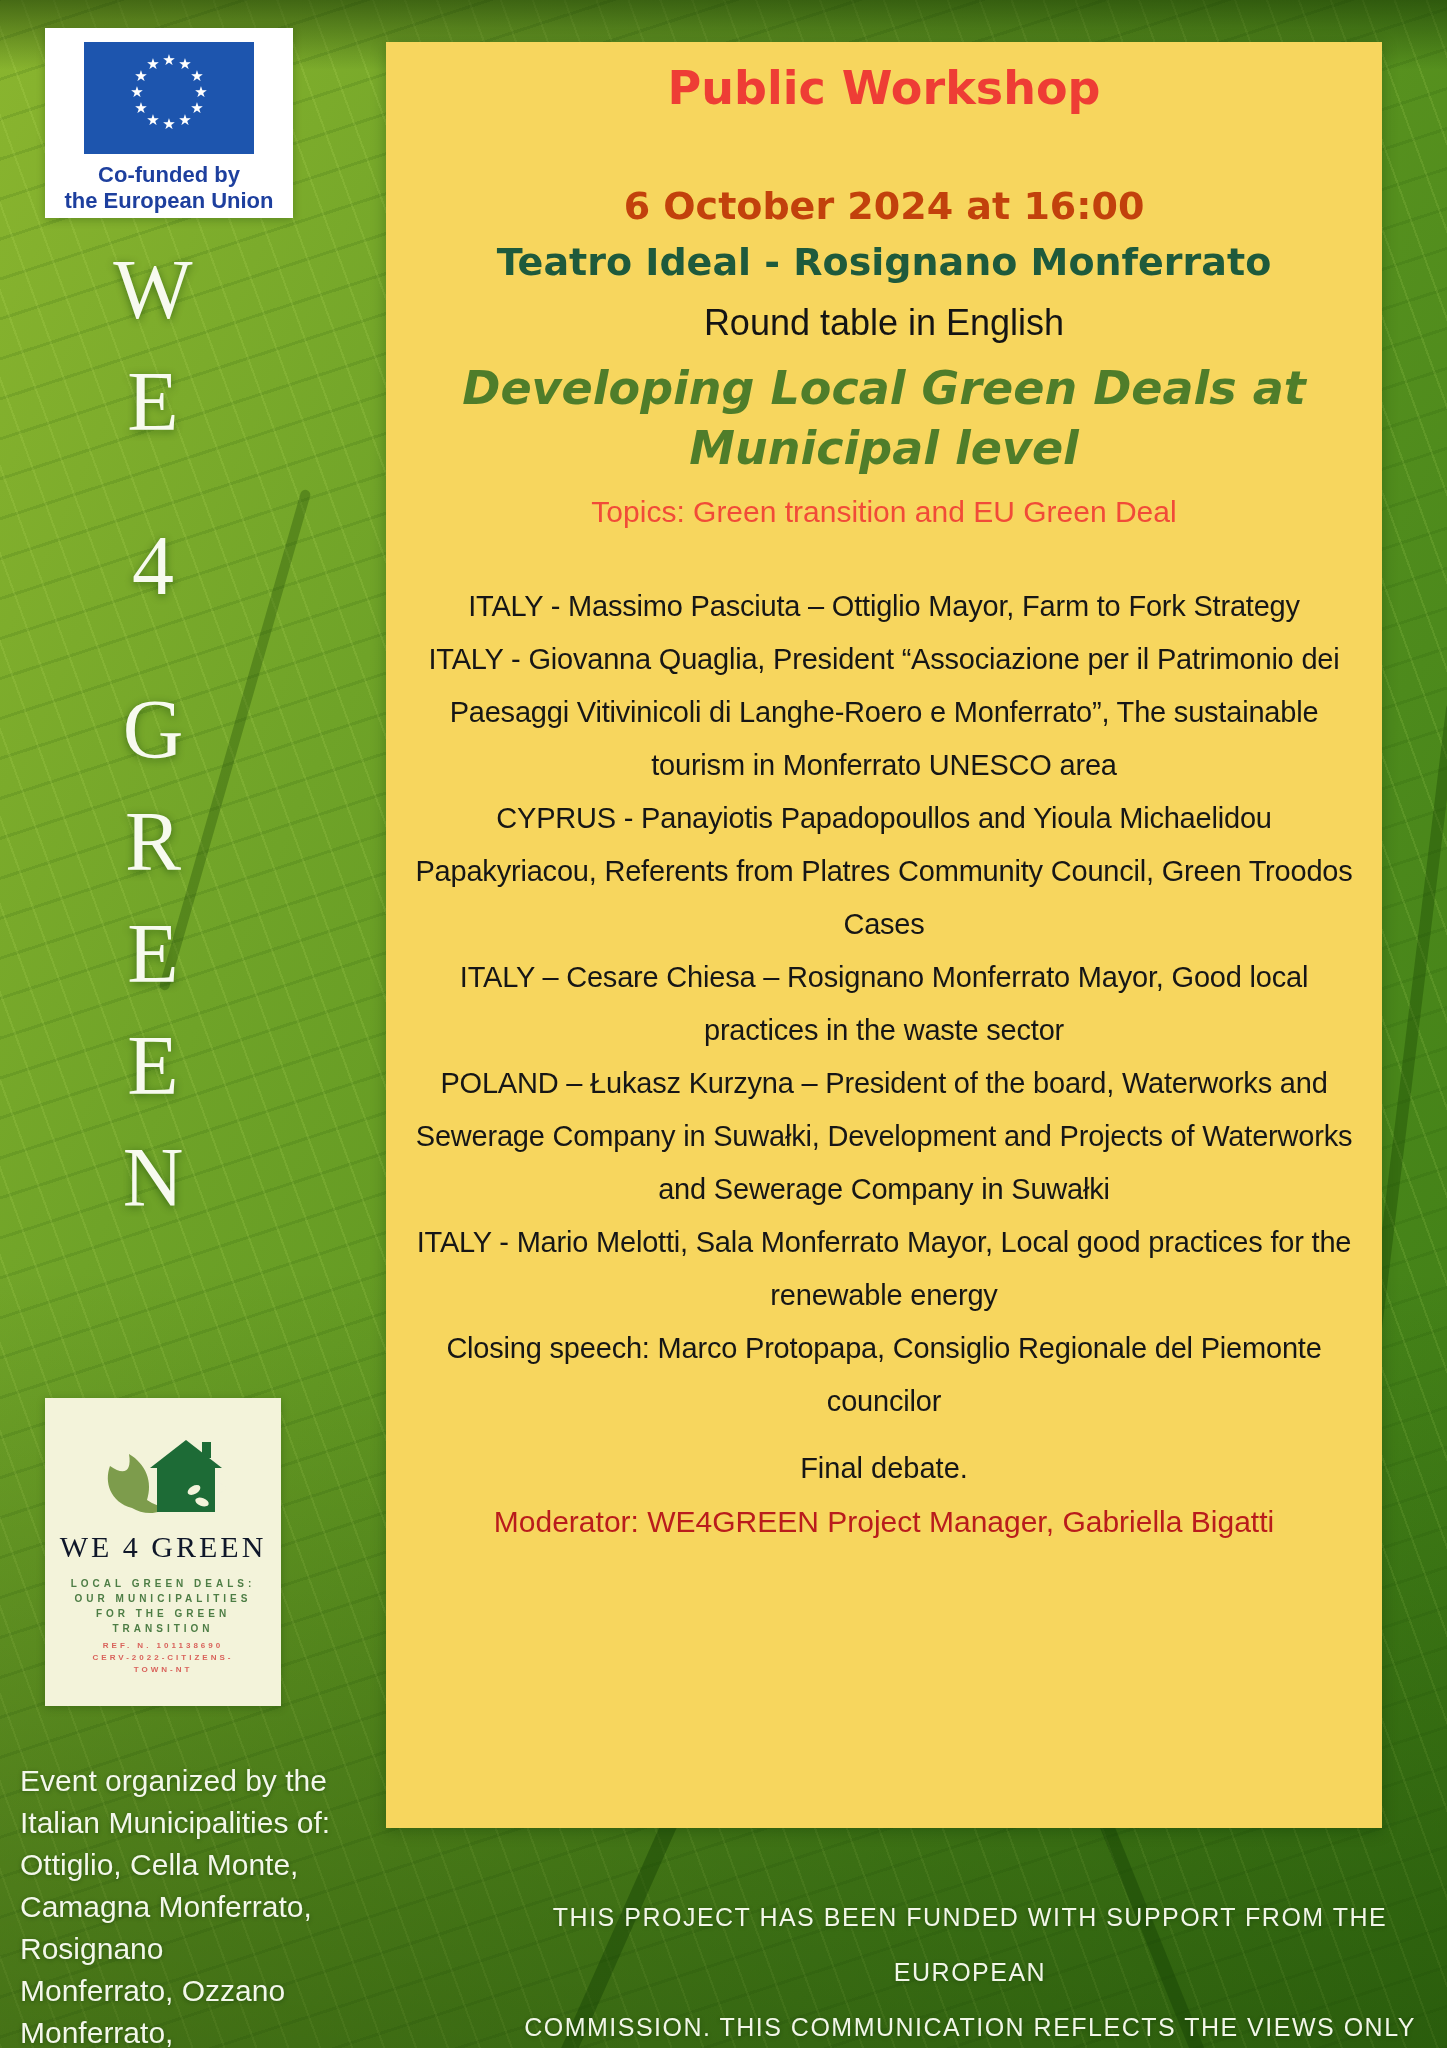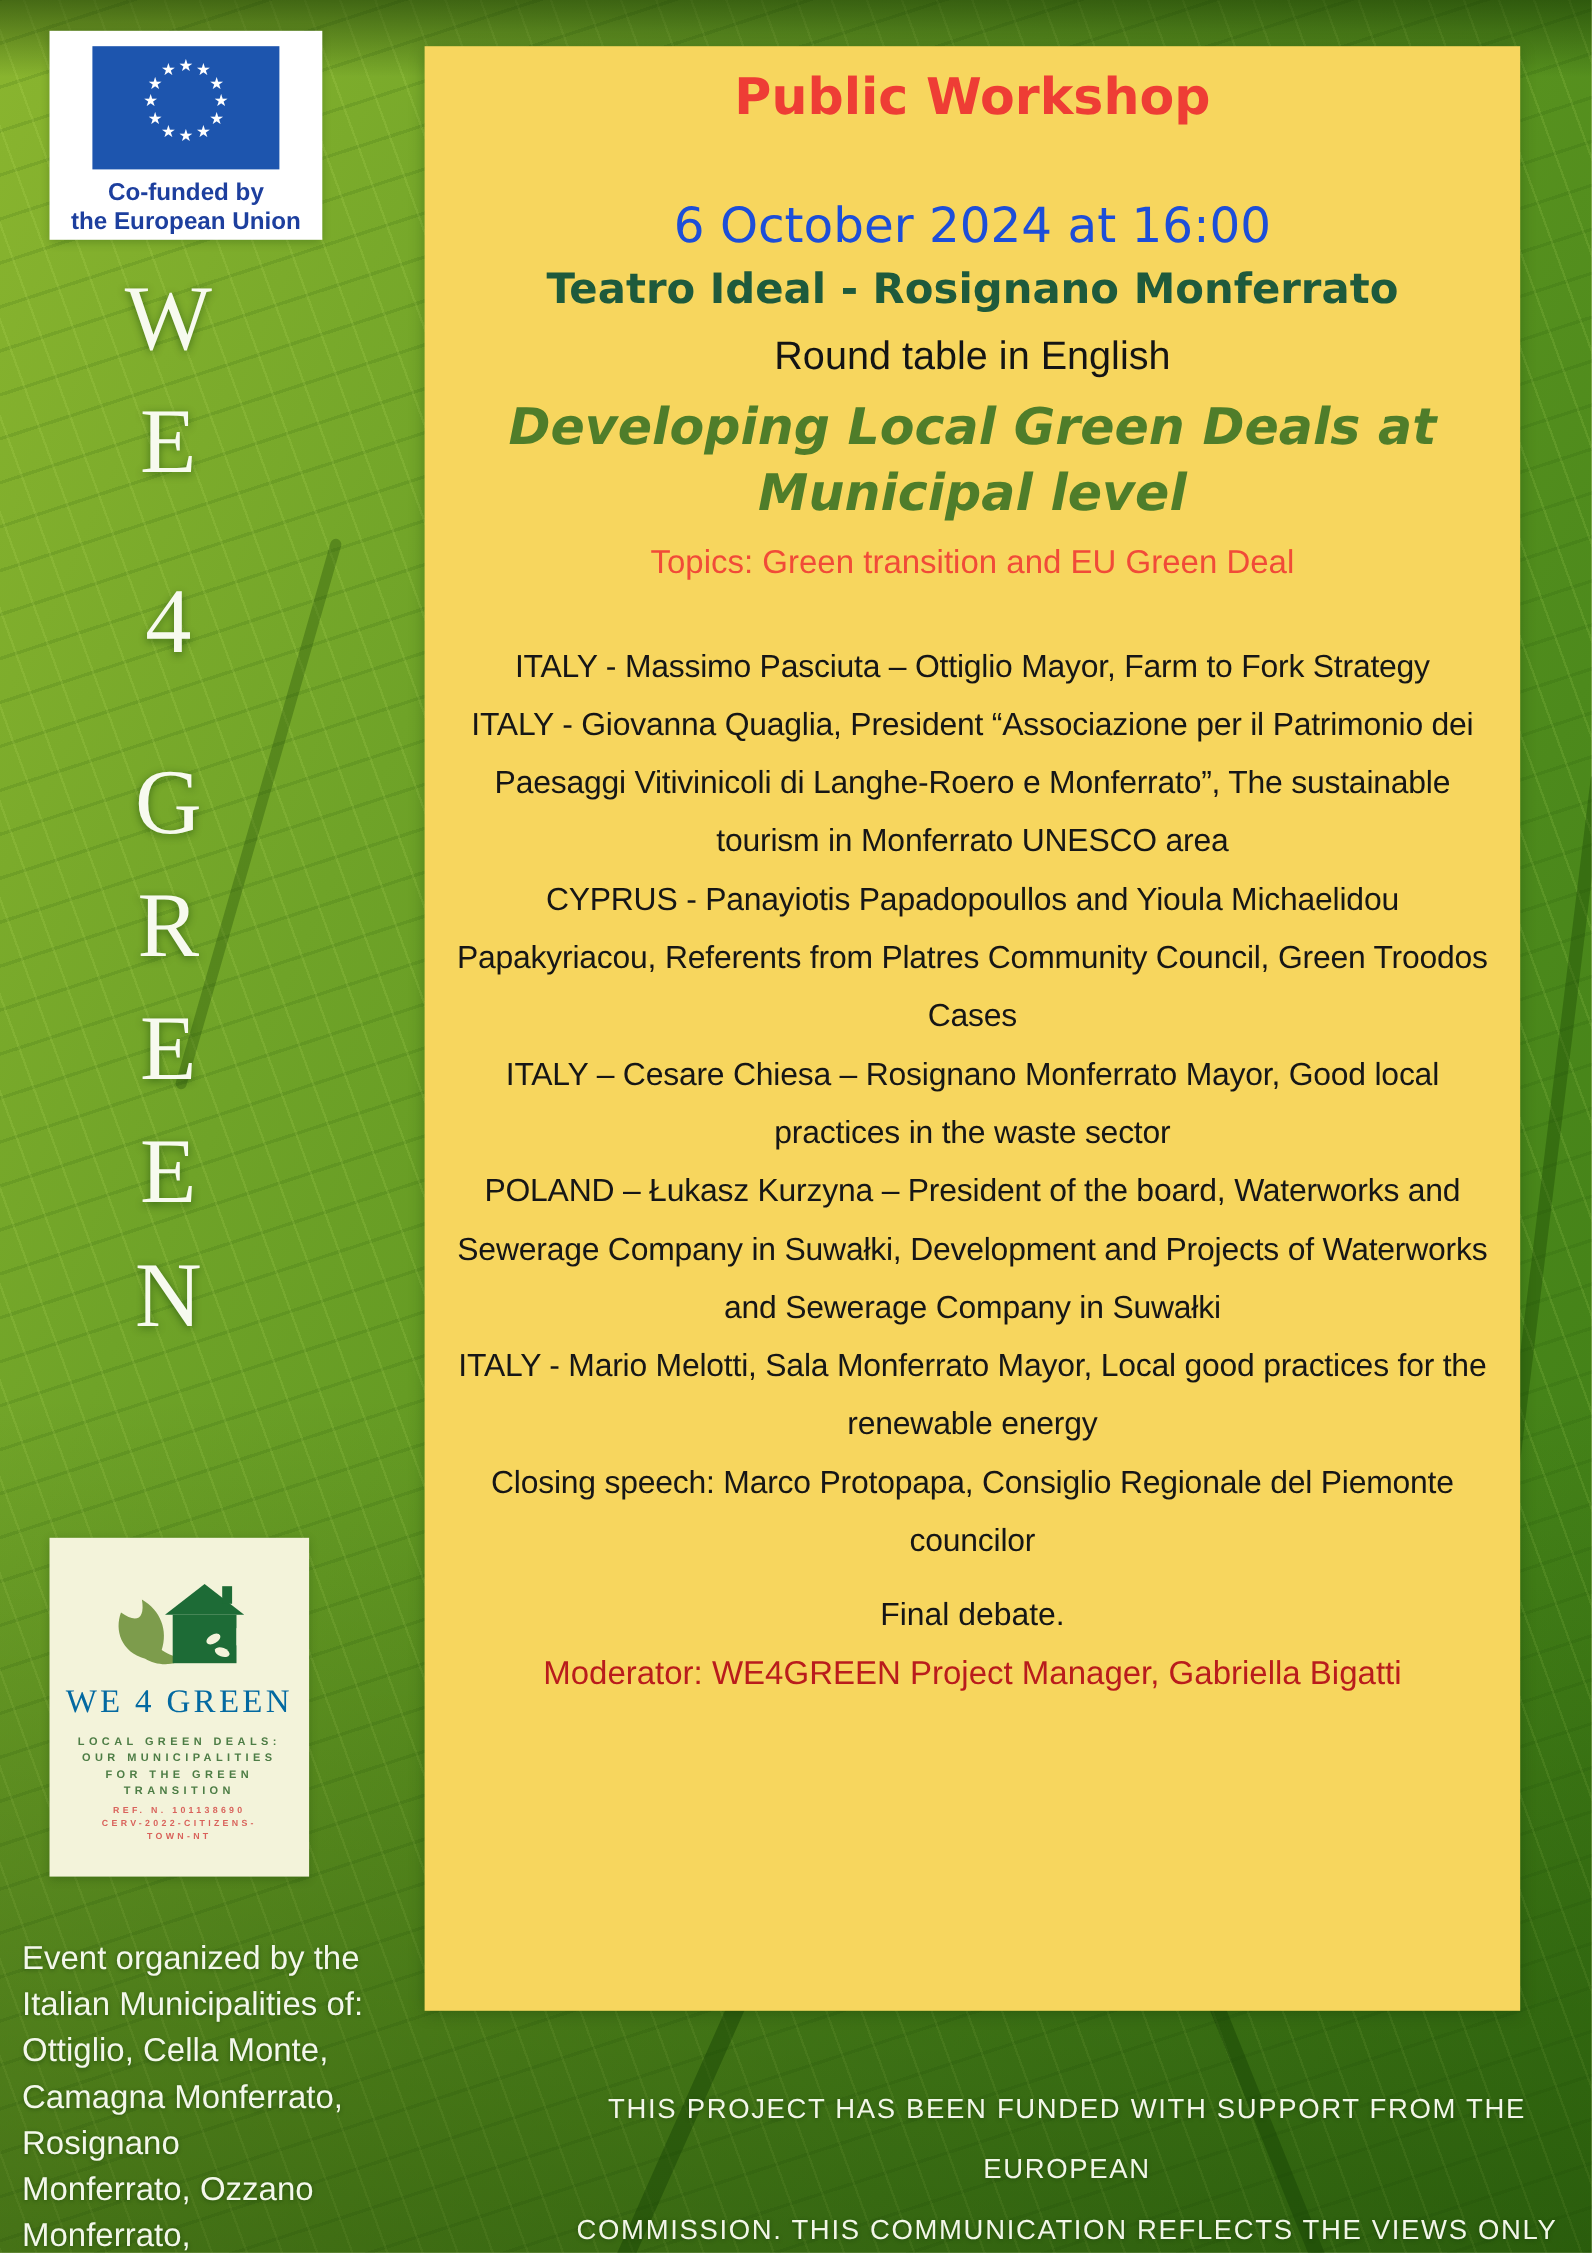--- a/index.html
+++ b/index.html
@@ -29,30 +29,30 @@
   .vertical-brand{position:absolute;left:88px;top:248px;width:130px;display:flex;flex-direction:column;align-items:center;gap:28px;}
   .vertical-brand .letter{font-family:"Liberation Serif","DejaVu Serif",serif;font-size:84px;line-height:84px;color:#f7faef;
     text-shadow:0 2px 8px rgba(0,45,0,.45);}
   .vertical-brand .letter:nth-child(2){margin-bottom:52px;}
   .vertical-brand .letter:nth-child(3){margin-bottom:52px;}
 
   
   .logo-card{position:absolute;left:45px;top:1398px;width:236px;height:308px;background:#f3f3da;
     display:flex;flex-direction:column;align-items:center;box-shadow:0 2px 8px rgba(0,40,0,.25);}
   .logo-icon{margin-top:26px;}
-  .logo-title{margin-top:10px;font-family:"Liberation Serif","DejaVu Serif",serif;font-size:30px;letter-spacing:3px;color:#0369a1;}
+  .logo-title{margin-top:10px;font-family:"Liberation Serif","DejaVu Serif",serif;font-size:30px;letter-spacing:3px;color:#0f172a;}
   .logo-tagline{margin-top:12px;text-align:center;color:#4d7d45;font-weight:bold;font-size:10px;letter-spacing:4px;line-height:15px;}
   .logo-ref{margin-top:4px;text-align:center;color:#d9625b;font-weight:bold;font-size:8px;letter-spacing:3px;line-height:12px;}
 
   
   .panel{position:absolute;left:386px;top:42px;width:996px;height:1786px;background:#f7d65e;
     box-sizing:border-box;padding:0 28px;text-align:center;box-shadow:0 3px 14px rgba(0,40,0,.3);}
   .panel-title{margin-top:52px;font-family:"DejaVu Sans","Liberation Sans",sans-serif;font-weight:bold;font-size:55px;line-height:60px;color:#1e5a3c;}
   .panel-subtitle{margin-top:20px;font-family:"DejaVu Sans","Liberation Sans",sans-serif;font-weight:bold;font-size:46px;line-height:52px;color:#ee3d35;}
-  .panel-datetime{margin-top:70px;font-weight:normal;font-size:44px;line-height:44px;color:#1d4ed8;font-family:"DejaVu Sans",sans-serif;}
+  .panel-datetime{margin-top:70px;font-weight:bold;font-size:38px;line-height:44px;color:#c2410c;font-family:"DejaVu Sans",sans-serif;}
   .panel-venue{margin-top:12px;font-weight:bold;font-size:38px;line-height:44px;color:#1e5a3c;font-family:"DejaVu Sans",sans-serif;}
   .panel-format{margin-top:18px;font-size:36px;line-height:42px;color:#141414;}
   .panel-theme{margin-top:14px;font-weight:bold;font-style:italic;font-size:46px;line-height:60px;color:#4f7d2a;font-family:"DejaVu Sans",sans-serif;}
   .panel-topics{margin-top:16px;font-size:30px;line-height:36px;color:#f14b38;}
   .agenda{margin-top:50px;font-size:29px;line-height:53px;color:#161616;letter-spacing:-0.2px;}
   .agenda p{margin:0;}
   .final-debate{margin-top:24px;font-size:29px;color:#161616;}
   .moderator{margin-top:20px;font-size:30px;color:#b91c1c;}
   .facebook-url{margin-top:30px;font-family:"Liberation Serif","DejaVu Serif",serif;font-weight:bold;font-size:25px;letter-spacing:1px;color:#14140f;}
 

